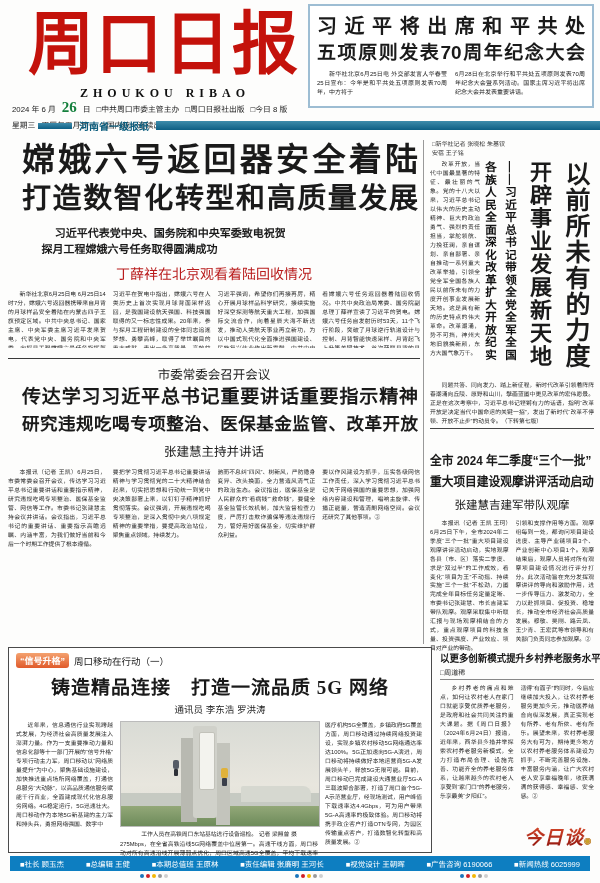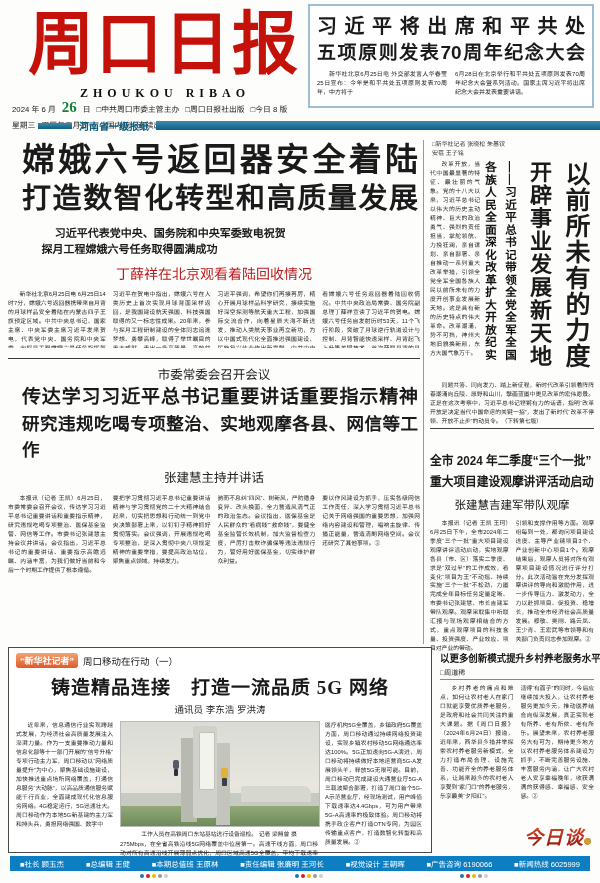--- a/index.html
+++ b/index.html
@@ -175,21 +175,21 @@
       <div class="tiny">习近平强调，希望你们再接再厉，精心开展月球样品科学研究，接续实施好深空探测等航天重大工程，加强国际交流合作，向着星辰大海不断进发，推动人类航天事业再立新功，为以中国式现代化全面推进强国建设、民族复兴伟业作出新贡献。中共中央政治局常委、国务院副总理丁薛祥在北京航天飞行控制中心观</div>
       <div class="tiny">看嫦娥六号任务返回器着陆回收情况。中共中央政治局常委、国务院副总理丁薛祥宣读了习近平的贺电。嫦娥六号任务自发射历时53天，11个飞行阶段，突破了月球逆行轨道设计与控制、月背智能快速采样、月背起飞上升等关键技术，首次获取月背的月球样品，并搭载4台国际载荷，开展了卓有成效的国际合作。</div>
     </div>
   </div>
 
   <div class="rule-left"></div>
 
   <div class="committee">
     <div class="kicker">市委常委会召开会议</div>
     <div class="h1 jfull">传达学习习近平总书记重要讲话重要指示精神</div>
-    <div class="h2 jfull">研究违规吃喝专项整治、实地观摩各县、网信等工作</div>
+    <div class="h2 jfull">研究违规吃喝专项整治、医保基金监管、改革开放</div>
     <div class="sub">张建慧主持并讲话</div>
     <div class="body colrow">
       <div class="tiny ind">本报讯（记者 王凯）6月25日，市委常委会召开会议，传达学习习近平总书记重要讲话和重要指示精神，研究违规吃喝专项整治、医保基金监管、网信等工作。市委书记张建慧主持会议并讲话。会议指出，习近平总书记的重要讲话、重要指示高瞻远瞩、内涵丰富，为我们做好当前和今后一个时期工作提供了根本遵循。</div>
       <div class="tiny">要把学习贯彻习近平总书记重要讲话精神与学习贯彻党的二十大精神结合起来，切实把思想和行动统一到党中央决策部署上来，以钉钉子精神抓好贯彻落实。会议强调，开展违规吃喝专项整治，是深入贯彻中央八项规定精神的重要举措，要提高政治站位，聚焦重点领域，持续发力。</div>
       <div class="tiny">驰而不息纠“四风”、树新风，严防隐身变异、改头换面，全力营造风清气正的政治生态。会议指出，医保基金是人民群众的“看病钱”“救命钱”，要健全基金监管长效机制，加大监督检查力度，严厉打击欺诈骗保等违法违规行为，管好用好医保基金，切实维护群众利益。</div>
       <div class="tiny">要以作风建设为抓手，压实各级网信工作责任，深入学习贯彻习近平总书记关于网络强国的重要思想，加强网络内容建设和管理，唱响主旋律、传播正能量，营造清朗网络空间。会议还研究了其他事项。②</div>
     </div>
   </div>
 
   <div class="vdiv"></div>
@@ -218,21 +218,21 @@
     <div class="h">重大项目建设观摩讲评活动启动</div>
     <div class="sub">张建慧吉建军带队观摩</div>
     <div class="body colrow">
       <div class="tiny ind">本报讯（记者 王凯 王珂）6月25日下午，全市2024年二季度“三个一批”重大项目建设观摩讲评活动启动，实地观摩各县（市、区）落实二季度、求是“双过半”的工作成效，看变化“项目为王”不动摇、持续实施“三个一批”不松劲，力图完成全年目标任务定量定晰、市委书记张建慧、市长吉建军带队观摩。观摩采取集中听取汇报与现场观摩相结合的方式，重点观摩项目的科技含量、投资强度、产业效应、项目对产业的带动。</div>
       <div class="tiny">引领和支撑作用等方面。观摩组每到一处，都询问项目建设进度、主导产业链项目3个、产业创新中心项目1个。观摩结束后，观摩人员将对所有观摩项目建设情况进行评分打分。此次活动旨在充分发挥观摩讲评的导向和激励作用，进一步传导压力、激发动力，全力以赴抓项目、促投资、稳增长，推动全市经济社会高质量发展。穆敬、吴刚、路云凤、王少青、王宏武等市领导和有关部门负责同志参加观摩。②</div>
     </div>
   </div>
 
   <div class="fiveg">
     <div class="kickrow">
-      <span class="series-pill">“新华社记者”</span>
+      <span class="series-pill">“信号升格”</span>
       <span>周口移动在行动（一）</span>
     </div>
     <h2>铸造精品连接　打造一流品质 5G 网络</h2>
     <div class="byline">通讯员 李东浩 罗洪涛</div>
     <div class="content">
       <div class="c-side tiny ind">近年来，信息通信行业实现跨越式发展，为经济社会高质量发展注入澎湃力量。作为一支重要推动力量和信息化部等十一部门开展的“信号升格”专项行动主力军，周口移动以“网络质量提升”为中心，聚焦基础设施建设，加快推进重点场所网络覆盖，打通信息服务“大动脉”，以高品质通信服务赋能千行百业，全面建成现代化信息服务网络。4G稳定运行，5G迅速壮大。周口移动作为本地5G新基建的主力军和排头兵，勇担网络强国、数字中</div>
       <div class="c-mid">
         <div class="photo">
           <div class="ph-city"></div>
           <div class="ph-bldg"></div>

